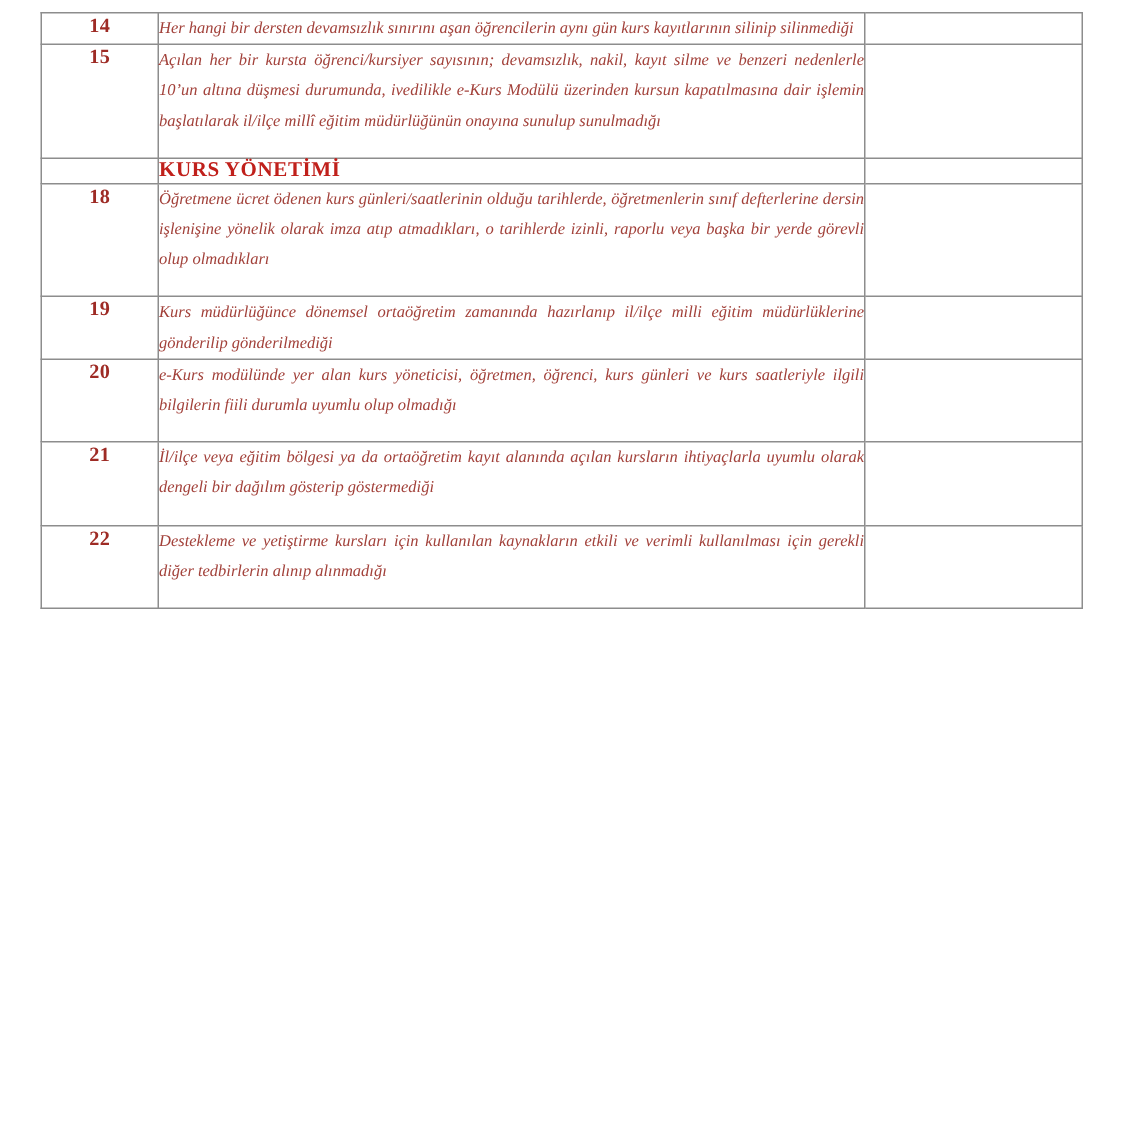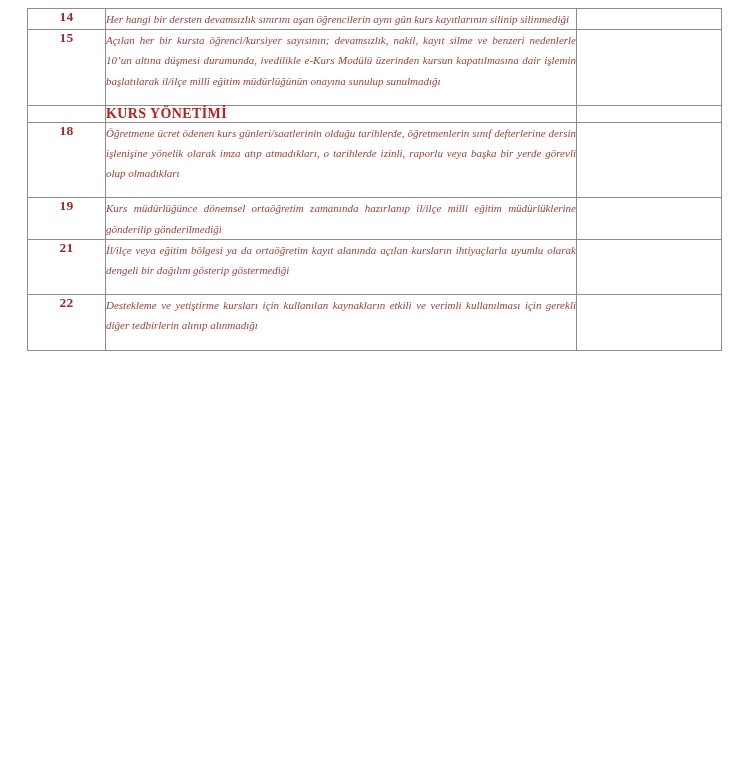--- a/index.html
+++ b/index.html
@@ -110,20 +110,25 @@
         <td class="cell-item">Öğretmene ücret ödenen kurs günleri/saatlerinin olduğu tarihlerde, öğretmenlerin sınıf defterlerine dersin işlenişine yönelik olarak imza atıp atmadıkları, o tarihlerde izinli, raporlu veya başka bir yerde görevli olup olmadıkları</td>
         <td class="cell-notes"></td>
       </tr>
 
       <tr>
         <td class="cell-no">19</td>
         <td class="cell-item">Kurs müdürlüğünce dönemsel ortaöğretim zamanında hazırlanıp il/ilçe milli eğitim müdürlüklerine gönderilip gönderilmediği</td>
         <td class="cell-notes"></td>
       </tr>
 
+      <tr class="row-tall">
+        <td class="cell-no">20</td>
+        <td class="cell-item">e-Kurs modülünde yer alan kurs yöneticisi, öğretmen, öğrenci, kurs günleri ve kurs saatleriyle ilgili bilgilerin fiili durumla uyumlu olup olmadığı</td>
+        <td class="cell-notes"></td>
+      </tr>
 
       <tr class="row-tall">
         <td class="cell-no">21</td>
         <td class="cell-item">İl/ilçe veya eğitim bölgesi ya da ortaöğretim kayıt alanında açılan kursların ihtiyaçlarla uyumlu olarak dengeli bir dağılım gösterip göstermediği</td>
         <td class="cell-notes"></td>
       </tr>
 
       <tr class="row-tall">
         <td class="cell-no">22</td>
         <td class="cell-item">Destekleme ve yetiştirme kursları için kullanılan kaynakların etkili ve verimli kullanılması için gerekli diğer tedbirlerin alınıp alınmadığı</td>

